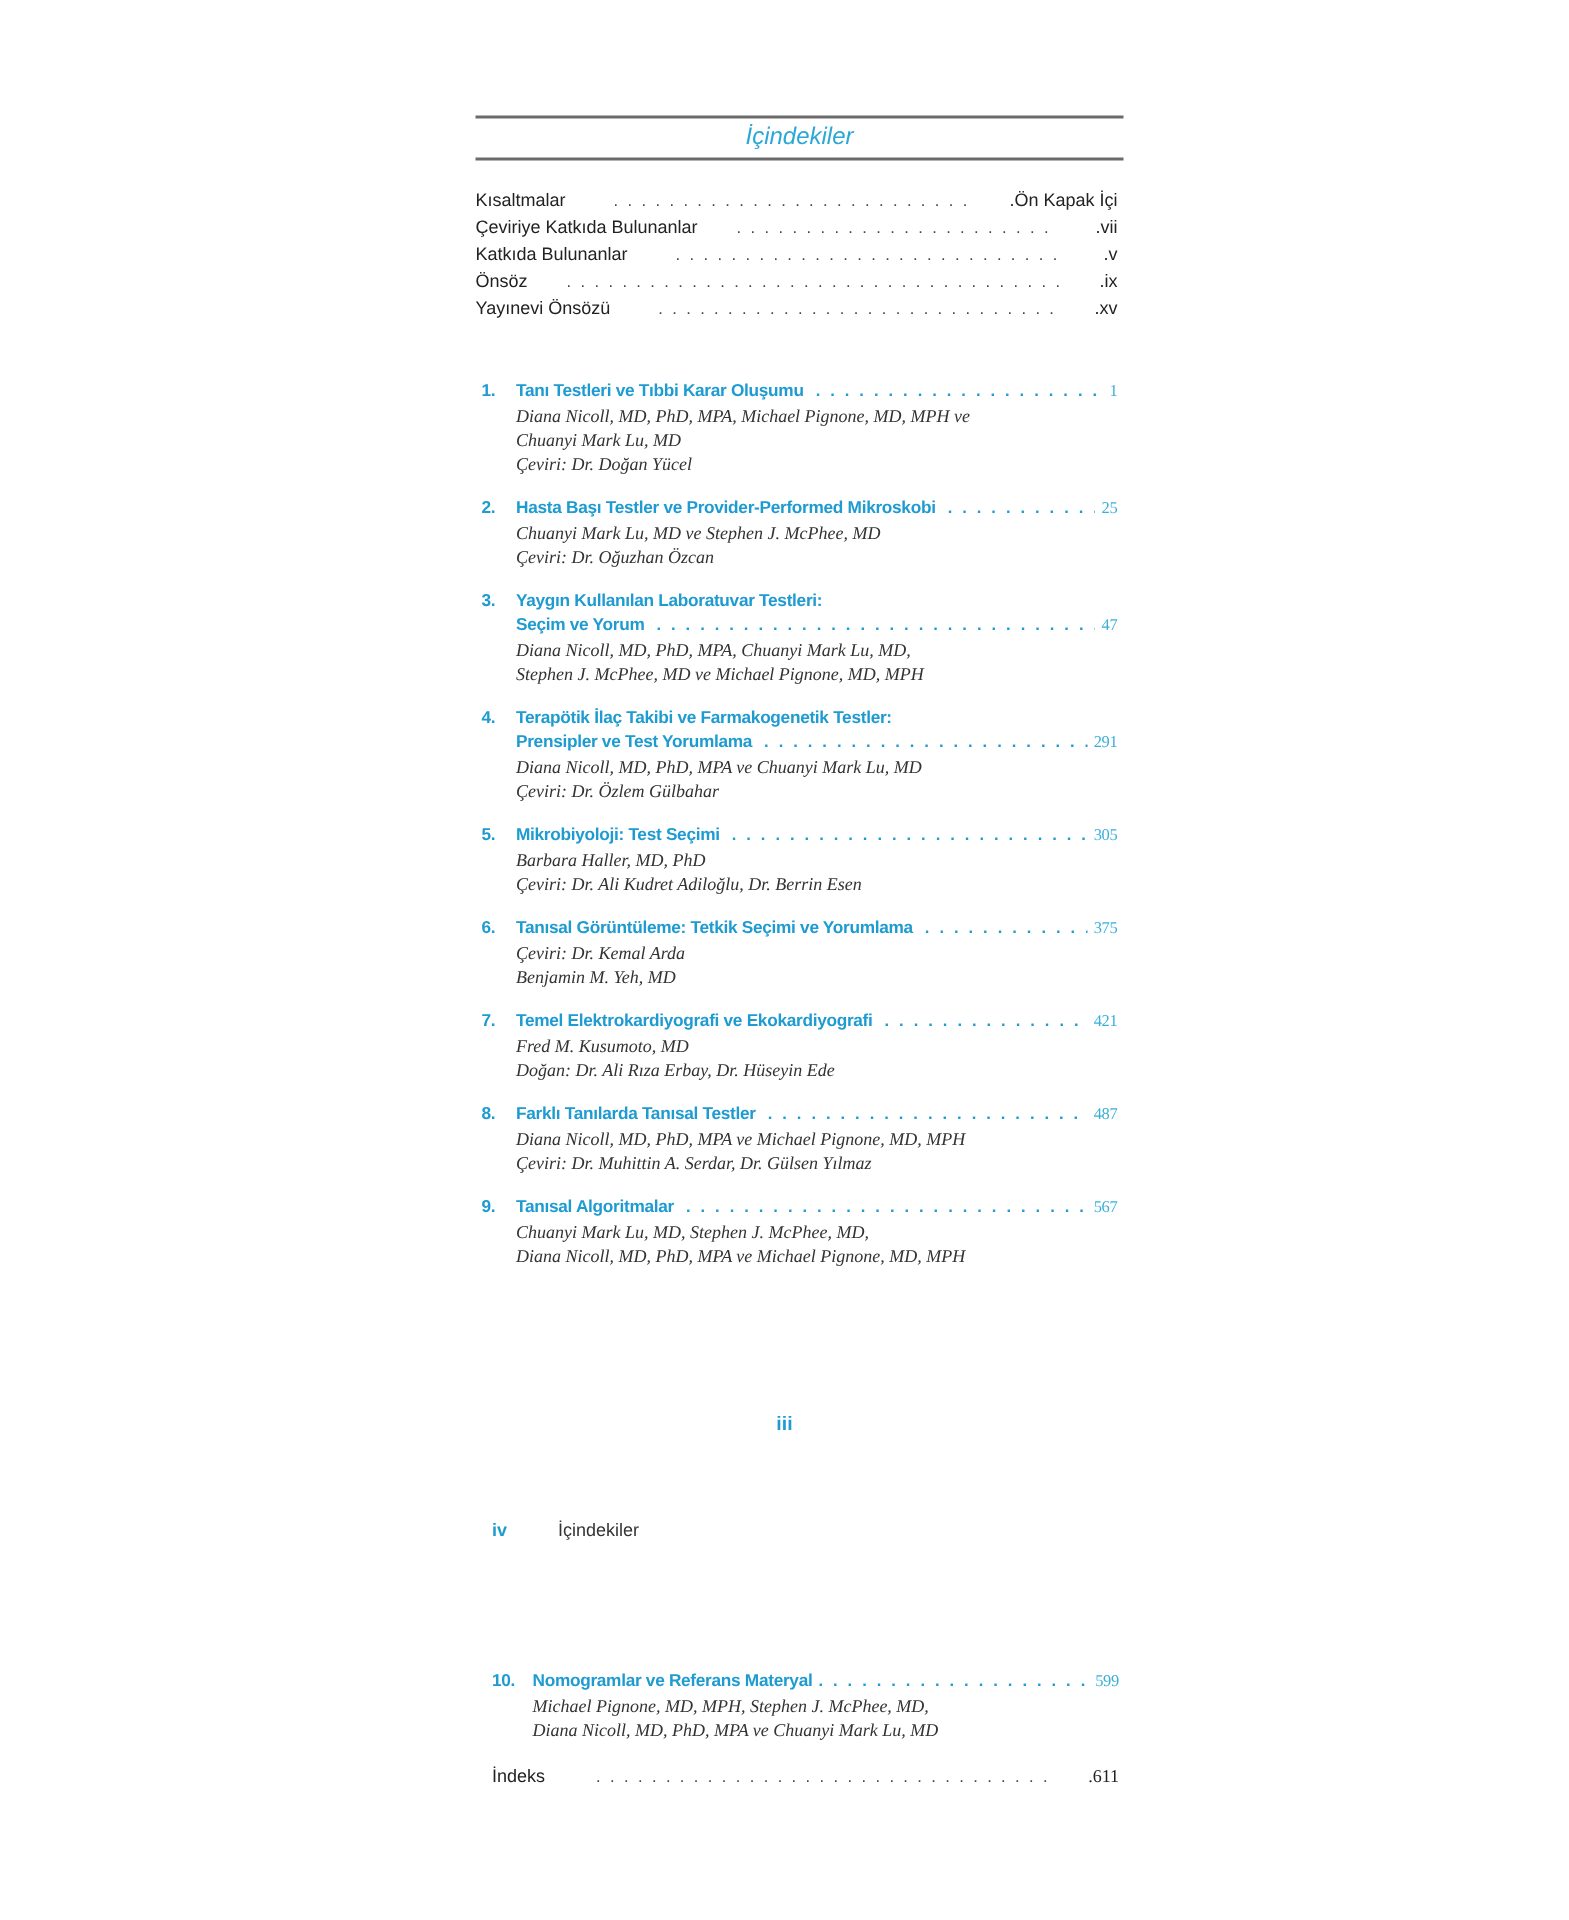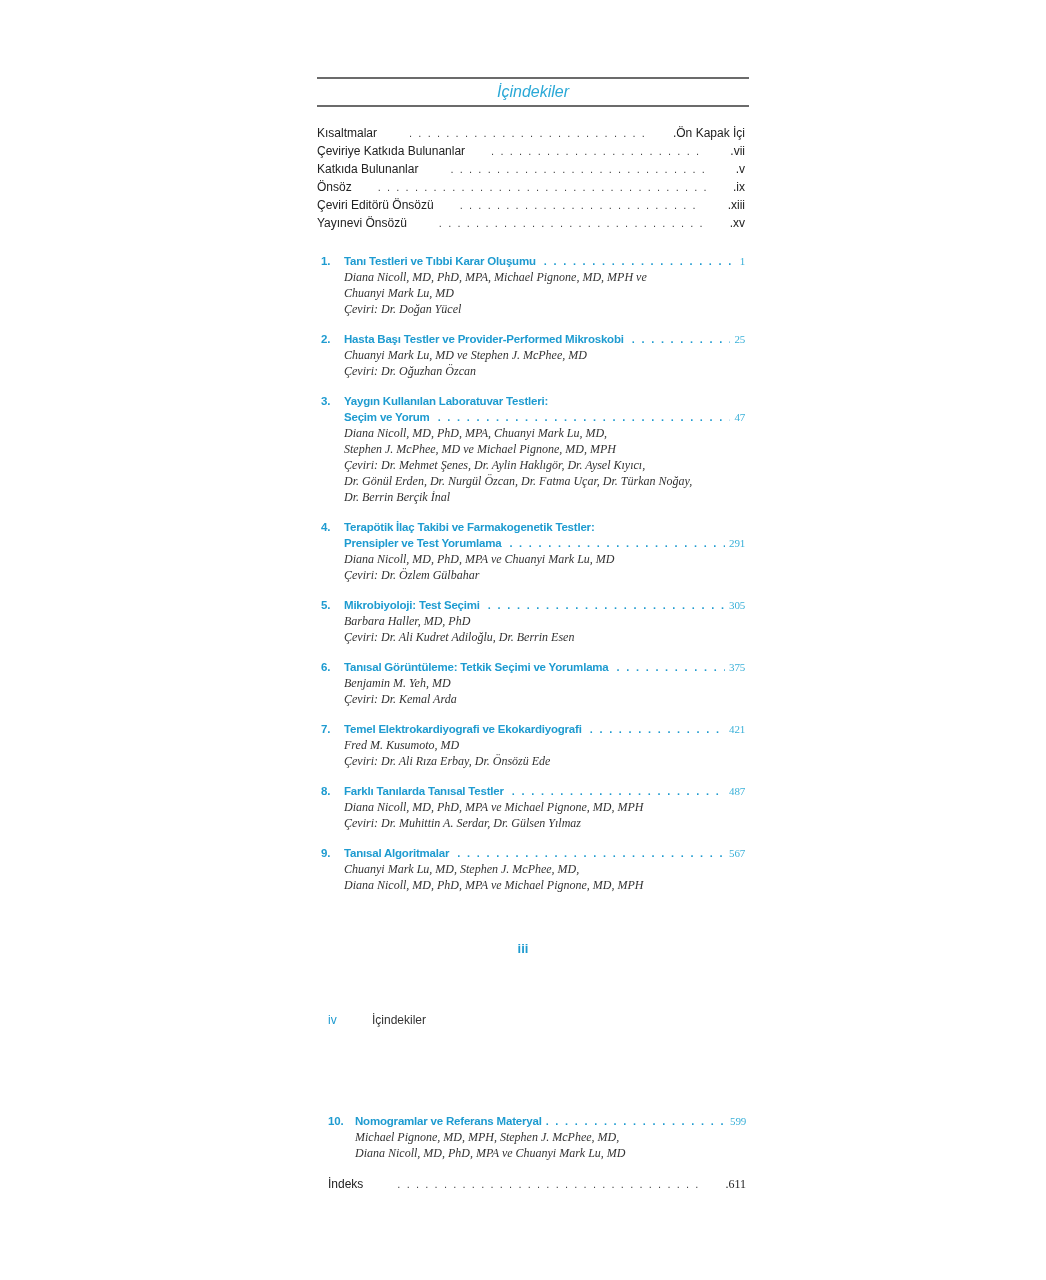--- a/index.html
+++ b/index.html
@@ -34,21 +34,21 @@
     .ch-cont { padding-left: 23px; text-align: right; }
     .meta {
       padding-left: 23px; font-family: "Liberation Serif", serif; font-style: italic;
       font-size: 12px; color: #333; line-height: 16px;
     }
     .folio-iii {
       position: absolute; top: 921px; left: 0; width: 1046px; text-align: center;
       font-family: "Liberation Sans", sans-serif; font-weight: bold; color: #1e9bd0; font-size: 13px; margin-top: 20px;
     }
     .running-head { position: absolute; top: 1013px; left: 328px; display: flex; align-items: baseline; }
-    .rh-num { font-family: "Liberation Sans", sans-serif; font-weight: normal; color: #1e9bd0; font-size: 12px; width: 44px; }
+    .rh-num { font-family: "Liberation Sans", sans-serif; font-weight: bold; color: #1e9bd0; font-size: 12px; width: 44px; }
     .rh-title { font-family: "Liberation Sans", sans-serif; font-size: 12px; color: #333; }
     .back { position: absolute; top: 1113px; left: 328px; width: 418px; }
     .back .ch-num { width: 27px; }
     .back .ch-cont, .back .meta { padding-left: 27px; }
     .index-row { margin-top: 2px; font-family: "Liberation Sans", sans-serif; font-size: 12px; color: #222; }
     .index-row .pg { font-family: "Liberation Serif", serif; }
   </style>
 </head>
 <body>
 
@@ -73,25 +73,20 @@
       <span>Katkıda Bulunanlar</span>
       <span class="dots" style="margin-left:8px"></span>
       <span class="pg">.v</span>
     </div>
   <div class="front-row">
       <span>Önsöz</span>
       <span class="dots"></span>
       <span class="pg">.ix</span>
     </div>
   <div class="front-row">
-      <span>Çeviri Editörü Önsözü</span>
-      <span class="dots"></span>
-      <span class="pg">.xiii</span>
-    </div>
-  <div class="front-row">
       <span>Yayınevi Önsözü</span>
       <span class="dots" style="margin-left:8px"></span>
       <span class="pg">.xv</span>
     </div>
 </div>
 
 <div class="chapters" style="top:253px;">
 
   <div class="chapter">
     <div class="ch-line">
@@ -131,25 +126,20 @@
       </div>
     <div class="ch-line ch-cont">
         <span class="ch-title">Seçim ve Yorum</span>
         <span class="ch-dots"></span>
         <span class="ch-page">47</span>
       </div>
     <div class="meta">
         <div>Diana Nicoll, MD, PhD, MPA, Chuanyi Mark Lu, MD,</div>
         <div>Stephen J. McPhee, MD ve Michael Pignone, MD, MPH</div>
       </div>
-    <div class="meta">
-        <div>Çeviri: Dr. Mehmet Şenes, Dr. Aylin Haklıgör, Dr. Aysel Kıyıcı,</div>
-        <div>Dr. Gönül Erden, Dr. Nurgül Özcan, Dr. Fatma Uçar, Dr. Türkan Noğay,</div>
-        <div>Dr. Berrin Berçik İnal</div>
-      </div>
   </div>
 
   <div class="chapter">
     <div class="ch-line">
         <span class="ch-num">4.</span>
         <span class="ch-title">Terapötik İlaç Takibi ve Farmakogenetik Testler:</span>
       </div>
     <div class="ch-line ch-cont">
         <span class="ch-title">Prensipler ve Test Yorumlama</span>
         <span class="ch-dots"></span>
@@ -179,39 +169,39 @@
   </div>
 
   <div class="chapter">
     <div class="ch-line">
         <span class="ch-num">6.</span>
         <span class="ch-title">Tanısal Görüntüleme: Tetkik Seçimi ve Yorumlama</span>
         <span class="ch-dots"></span>
         <span class="ch-page">375</span>
       </div>
     <div class="meta">
+        <div>Çeviri: Dr. Kemal Arda</div>
+      </div>
+    <div class="meta">
         <div>Benjamin M. Yeh, MD</div>
-      </div>
-    <div class="meta">
-        <div>Çeviri: Dr. Kemal Arda</div>
       </div>
   </div>
 
   <div class="chapter">
     <div class="ch-line">
         <span class="ch-num">7.</span>
         <span class="ch-title">Temel Elektrokardiyografi ve Ekokardiyografi</span>
         <span class="ch-dots"></span>
         <span class="ch-page">421</span>
       </div>
     <div class="meta">
         <div>Fred M. Kusumoto, MD</div>
       </div>
     <div class="meta">
-        <div>Çeviri: Dr. Ali Rıza Erbay, Dr. Önsözü Ede</div>
+        <div>Doğan: Dr. Ali Rıza Erbay, Dr. Hüseyin Ede</div>
       </div>
   </div>
 
   <div class="chapter">
     <div class="ch-line">
         <span class="ch-num">8.</span>
         <span class="ch-title">Farklı Tanılarda Tanısal Testler</span>
         <span class="ch-dots"></span>
         <span class="ch-page">487</span>
       </div>

